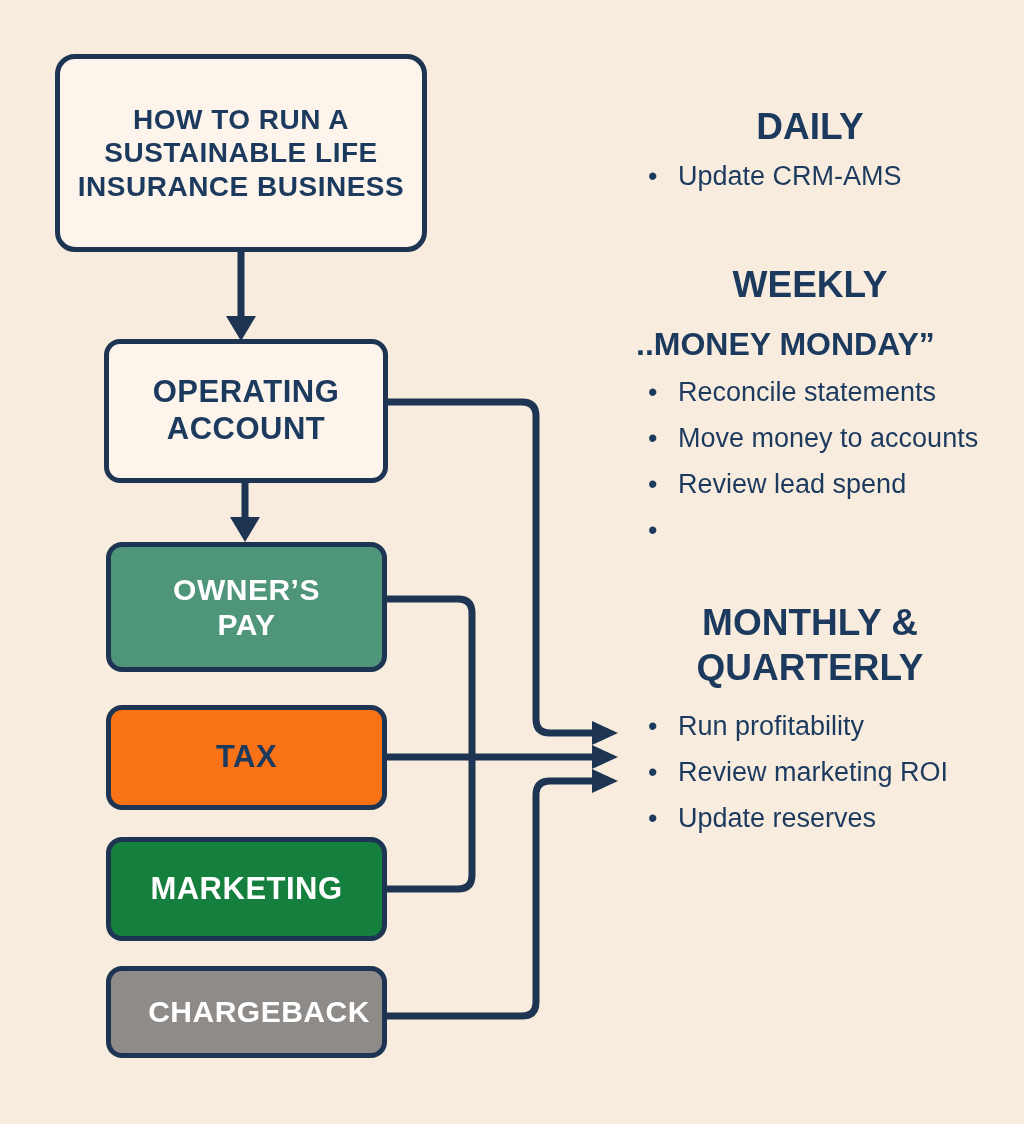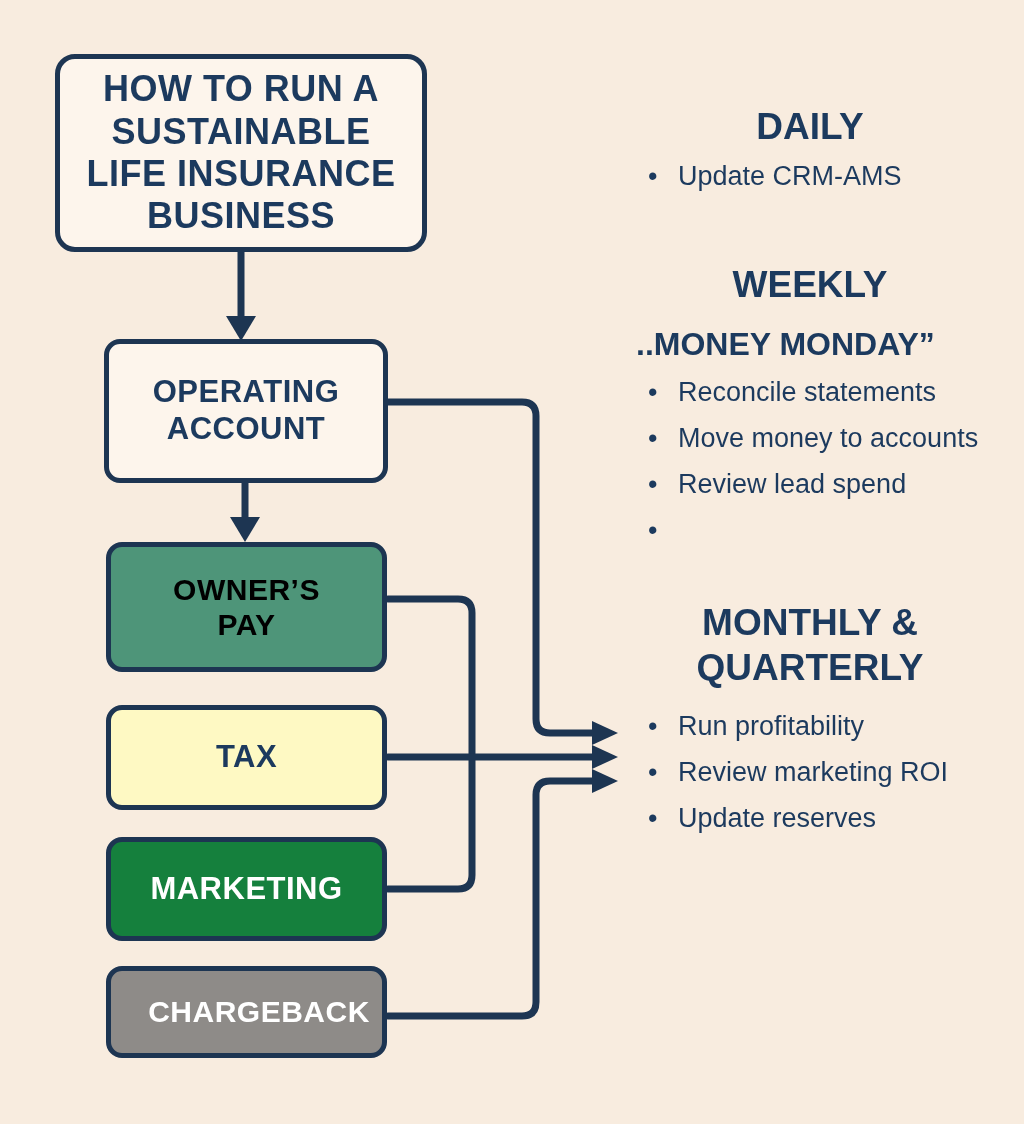--- a/index.html
+++ b/index.html
@@ -16,21 +16,21 @@
 
   .box{
     position:absolute;z-index:2;
     border:5px solid var(--line,#1d3552);
     border-radius:16px;
     display:flex;align-items:center;justify-content:center;
     text-align:center;font-weight:700;
     box-sizing:border-box;
   }
   .box .lbl{display:block;line-height:1.18;letter-spacing:.5px;}
-  .title-box{left:55px;top:54px;width:372px;height:198px;border-radius:20px;font-size:36px;padding:0 12px;}
+  .title-box{left:55px;top:54px;width:372px;height:198px;border-radius:20px;font-size:28px;padding:0 12px;}
   .operating-box{left:104px;top:339px;width:284px;height:144px;font-size:31px;padding:13px 16px;}
   .owners-box{left:106px;top:542px;width:281px;height:130px;font-size:30px;}
   .owners-box .lbl{max-width:180px;}
   .tax-box{left:106px;top:705px;width:281px;height:105px;font-size:31px;}
   .marketing-box{left:106px;top:837px;width:281px;height:104px;font-size:31px;}
   .chargeback-box{left:106px;top:966px;width:281px;height:92px;font-size:30px;padding-left:25px;}
 
   .right-col{position:absolute;left:604px;top:0;width:412px;z-index:2;color:var(--navy,#1c3a5e);}
   .sec-heading{
     position:absolute;left:0;width:100%;
@@ -73,25 +73,25 @@
   </svg>
 
   <div class="box title-box" style="background-color: rgb(253, 245, 236); color: rgb(28, 58, 94);">
     <span class="lbl">HOW TO RUN A SUSTAINABLE LIFE INSURANCE BUSINESS</span>
   </div>
 
   <div class="box operating-box" style="background-color: rgb(253, 245, 236); color: rgb(28, 58, 94);">
     <span class="lbl">OPERATING ACCOUNT</span>
   </div>
 
-  <div class="box owners-box" style="background-color: rgb(78, 149, 121); color: #000000;">
+  <div class="box owners-box" style="background-color: rgb(78, 149, 121); color: #ffffff;">
     <span class="lbl">OWNER’S PAY</span>
   </div>
 
-  <div class="box tax-box" style="background-color: #fef9c3; color: rgb(28, 58, 94);">
+  <div class="box tax-box" style="background-color: #f97316; color: rgb(28, 58, 94);">
     <span class="lbl">TAX</span>
   </div>
 
   <div class="box marketing-box" style="background-color: #15803d; color: rgb(255, 255, 255);">
     <span class="lbl">MARKETING</span>
   </div>
 
   <div class="box chargeback-box" style="background-color: rgb(142, 139, 136); color: rgb(255, 255, 255);">
     <span class="lbl">CHARGEBACK</span>
   </div>

